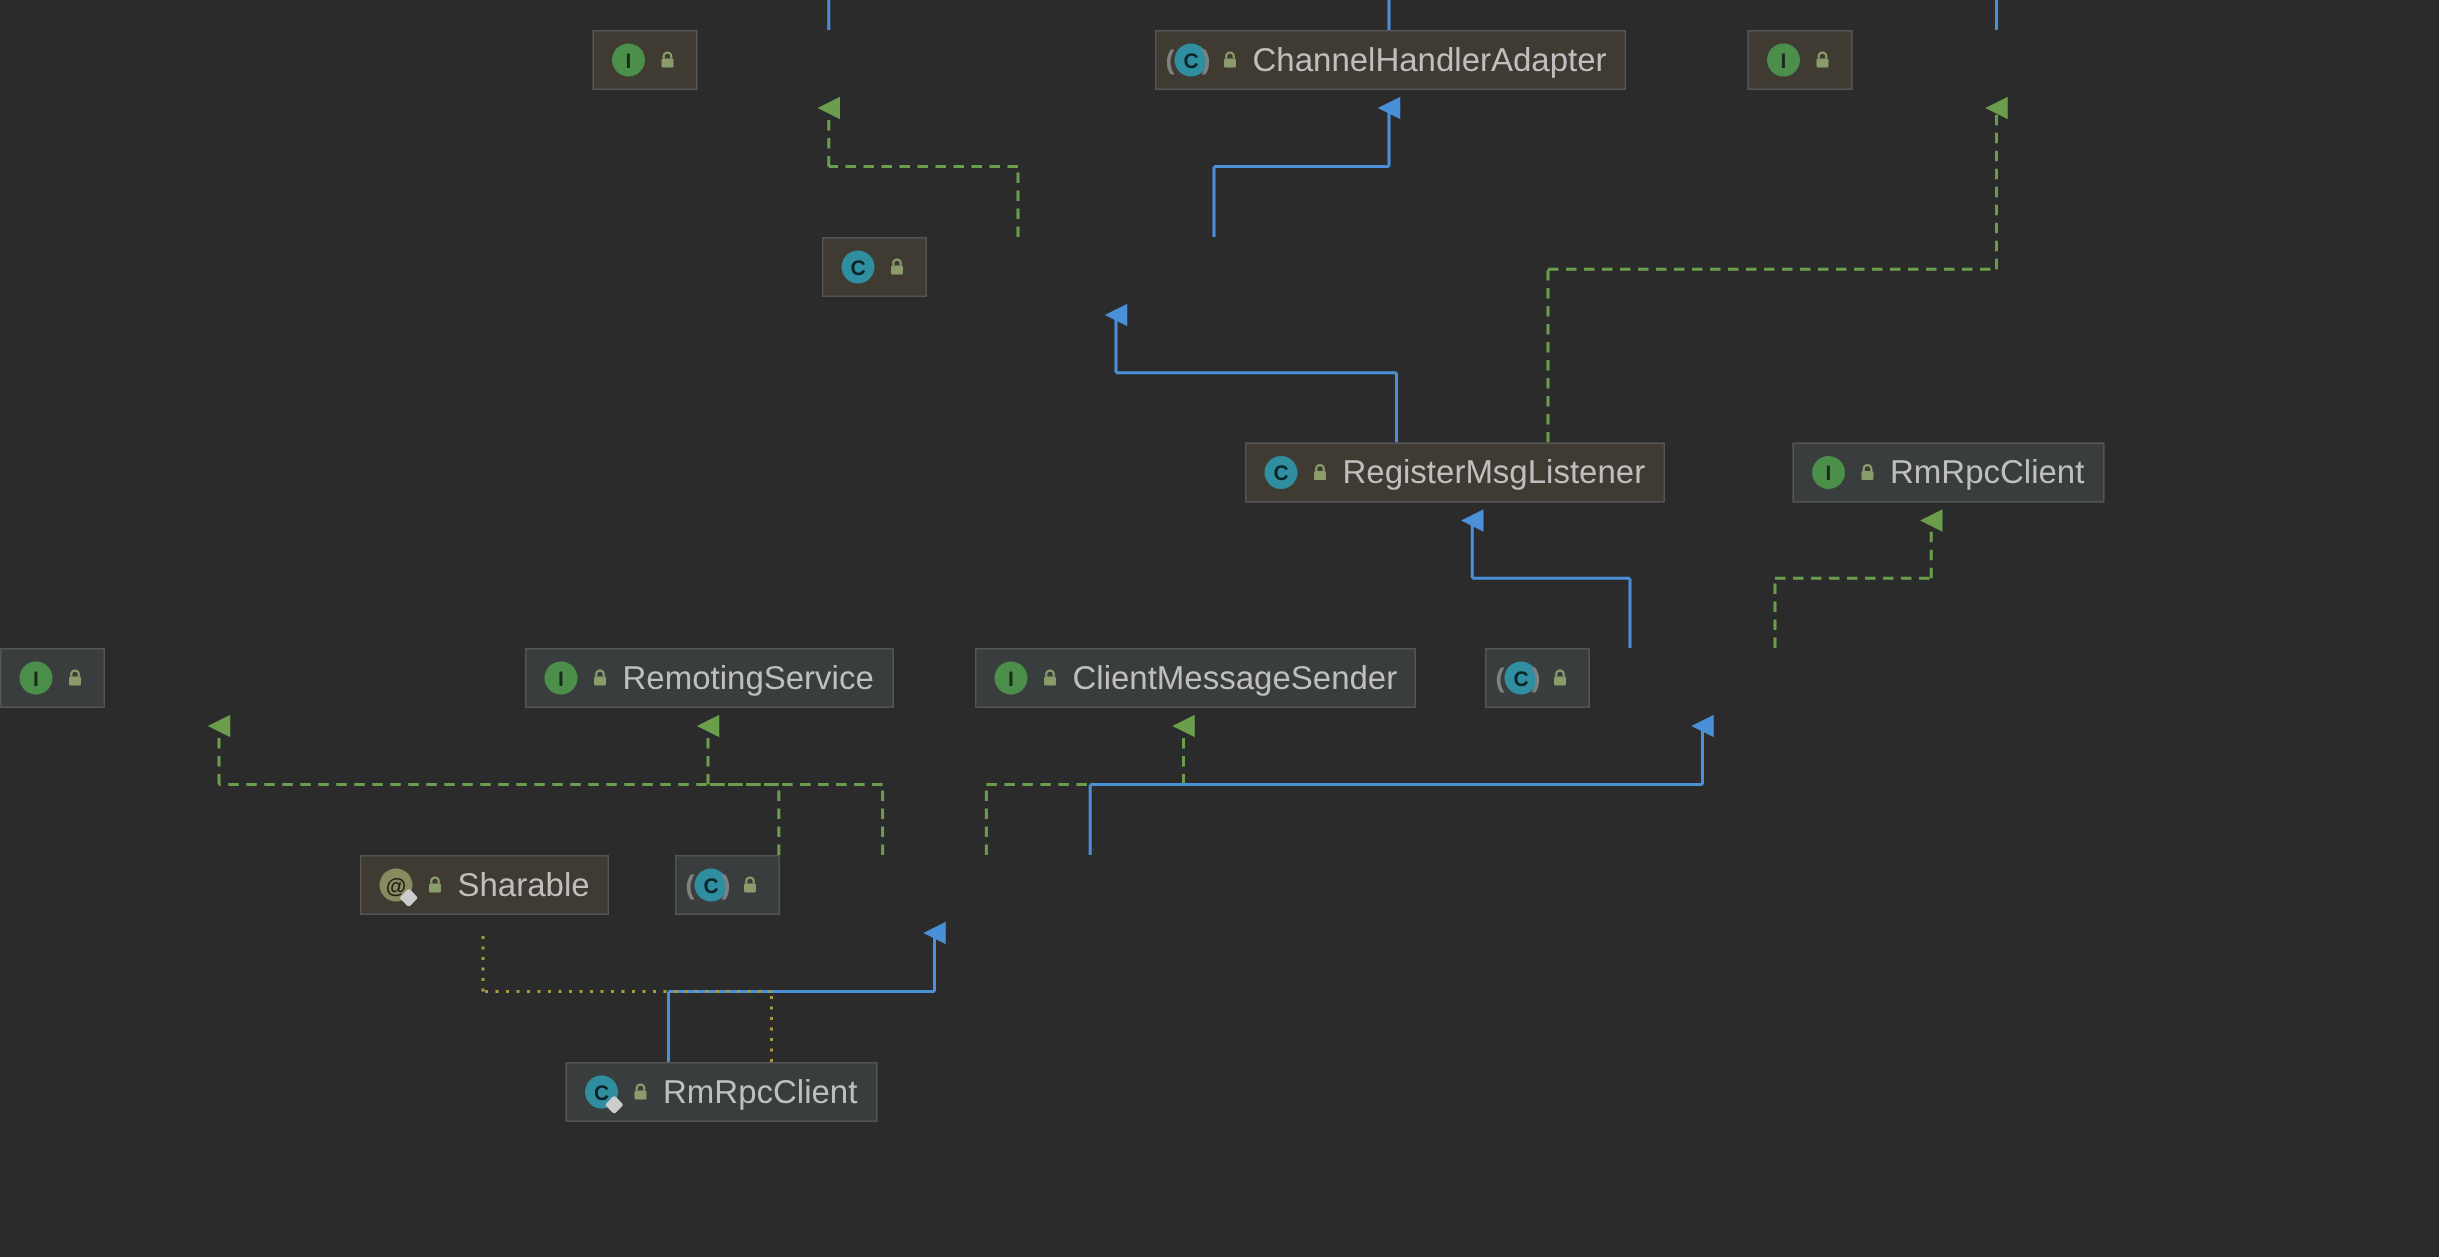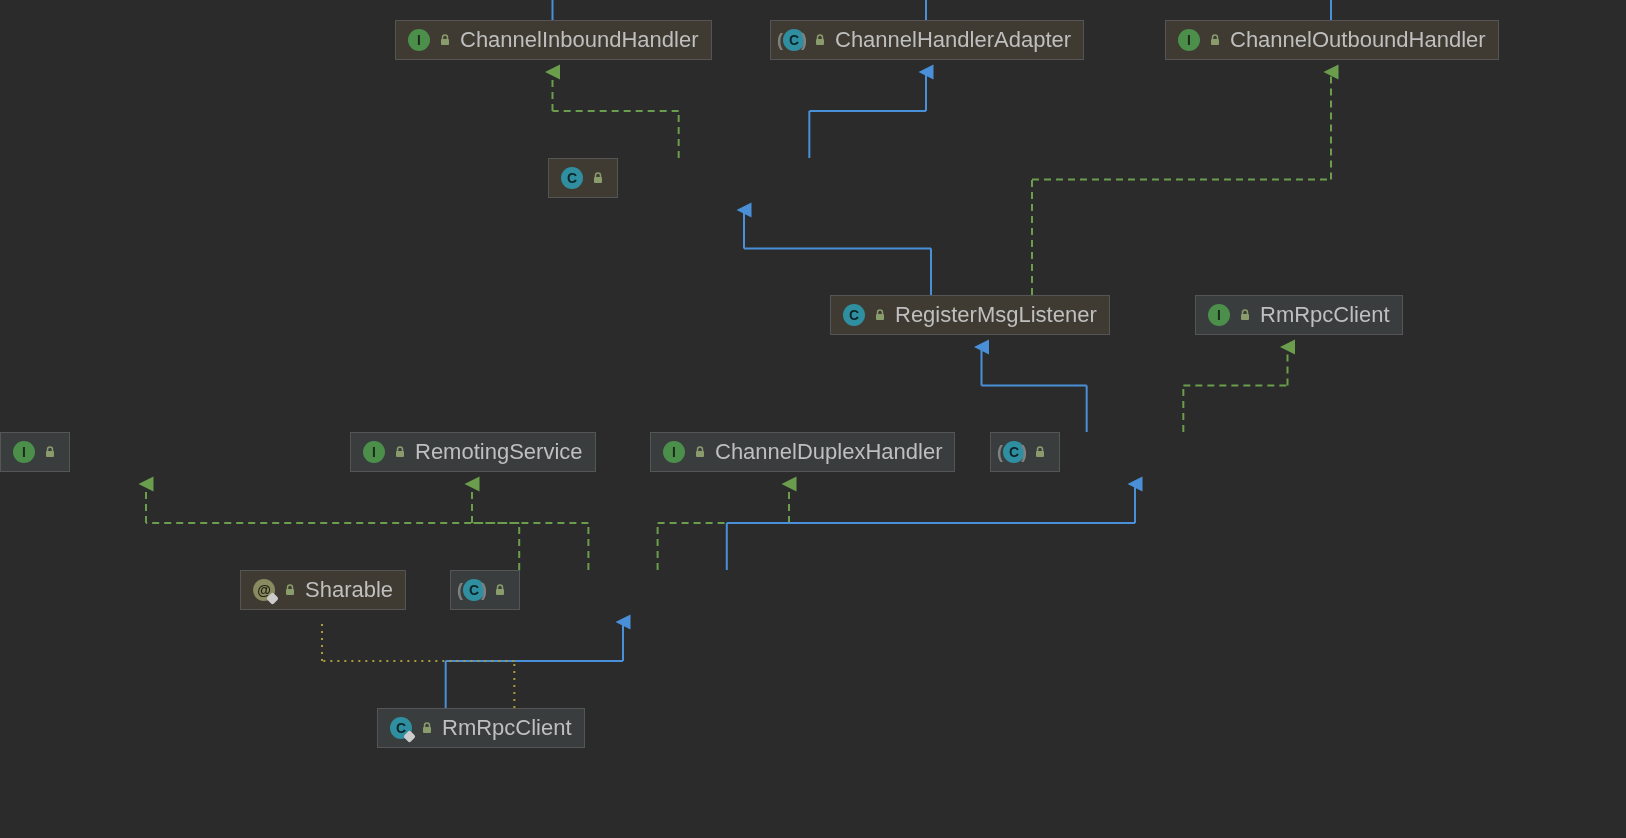--- a/index.html
+++ b/index.html
@@ -144,40 +144,38 @@
         <path d="M 926 20 L 926 -10" stroke="#4a90d9" stroke-width="2" fill="none"></path>
         <path d="M 1331 20 L 1331 -10" stroke="#4a90d9" stroke-width="2" fill="none"></path>
       </g>
   </svg>
 <div class="node" style="left: 395px; top: 20px;">
       <span class="icon i-interface">I</span>
       <span><svg class="lock-icon" viewBox="0 0 14 14">
           <rect x="3" y="6" width="8" height="6" rx="1" fill="#8a9c6b"></rect>
           <path d="M4.5 6 V4.5 a2.5 2.5 0 0 1 5 0 V6" fill="none" stroke="#8a9c6b" stroke-width="1.5"></path>
         </svg></span>
-      <span class="label">ChannelInboundHandler</span>
     </div>
     <div class="node" style="left: 770px; top: 20px;">
       <span class="icon i-class">C<span class="paren-badge">
           <span>(</span>
           <span>)</span>
         </span></span>
       <span><svg class="lock-icon" viewBox="0 0 14 14">
           <rect x="3" y="6" width="8" height="6" rx="1" fill="#8a9c6b"></rect>
           <path d="M4.5 6 V4.5 a2.5 2.5 0 0 1 5 0 V6" fill="none" stroke="#8a9c6b" stroke-width="1.5"></path>
         </svg></span>
       <span class="label">ChannelHandlerAdapter</span>
     </div>
     <div class="node" style="left: 1165px; top: 20px;">
       <span class="icon i-interface">I</span>
       <span><svg class="lock-icon" viewBox="0 0 14 14">
           <rect x="3" y="6" width="8" height="6" rx="1" fill="#8a9c6b"></rect>
           <path d="M4.5 6 V4.5 a2.5 2.5 0 0 1 5 0 V6" fill="none" stroke="#8a9c6b" stroke-width="1.5"></path>
         </svg></span>
-      <span class="label">ChannelOutboundHandler</span>
     </div>
     <div class="node" style="left: 548px; top: 158px;">
       <span class="icon i-class">C</span>
       <span><svg class="lock-icon" viewBox="0 0 14 14">
           <rect x="3" y="6" width="8" height="6" rx="1" fill="#8a9c6b"></rect>
           <path d="M4.5 6 V4.5 a2.5 2.5 0 0 1 5 0 V6" fill="none" stroke="#8a9c6b" stroke-width="1.5"></path>
         </svg></span>
     </div>
     <div class="node" style="left: 830px; top: 295px;">
       <span class="icon i-class">C</span>
@@ -209,21 +207,21 @@
           <path d="M4.5 6 V4.5 a2.5 2.5 0 0 1 5 0 V6" fill="none" stroke="#8a9c6b" stroke-width="1.5"></path>
         </svg></span>
       <span class="label">RemotingService</span>
     </div>
     <div class="node gray" style="left: 650px; top: 432px;">
       <span class="icon i-interface">I</span>
       <span><svg class="lock-icon" viewBox="0 0 14 14">
           <rect x="3" y="6" width="8" height="6" rx="1" fill="#8a9c6b"></rect>
           <path d="M4.5 6 V4.5 a2.5 2.5 0 0 1 5 0 V6" fill="none" stroke="#8a9c6b" stroke-width="1.5"></path>
         </svg></span>
-      <span class="label">ChannelDuplexHandler</span>
+      <span class="label">ClientMessageSender</span>
     </div>
     <div class="node gray" style="left: 990px; top: 432px;">
       <span class="icon i-class">C<span class="paren-badge">
           <span>(</span>
           <span>)</span>
         </span></span>
       <span><svg class="lock-icon" viewBox="0 0 14 14">
           <rect x="3" y="6" width="8" height="6" rx="1" fill="#8a9c6b"></rect>
           <path d="M4.5 6 V4.5 a2.5 2.5 0 0 1 5 0 V6" fill="none" stroke="#8a9c6b" stroke-width="1.5"></path>
         </svg></span>

